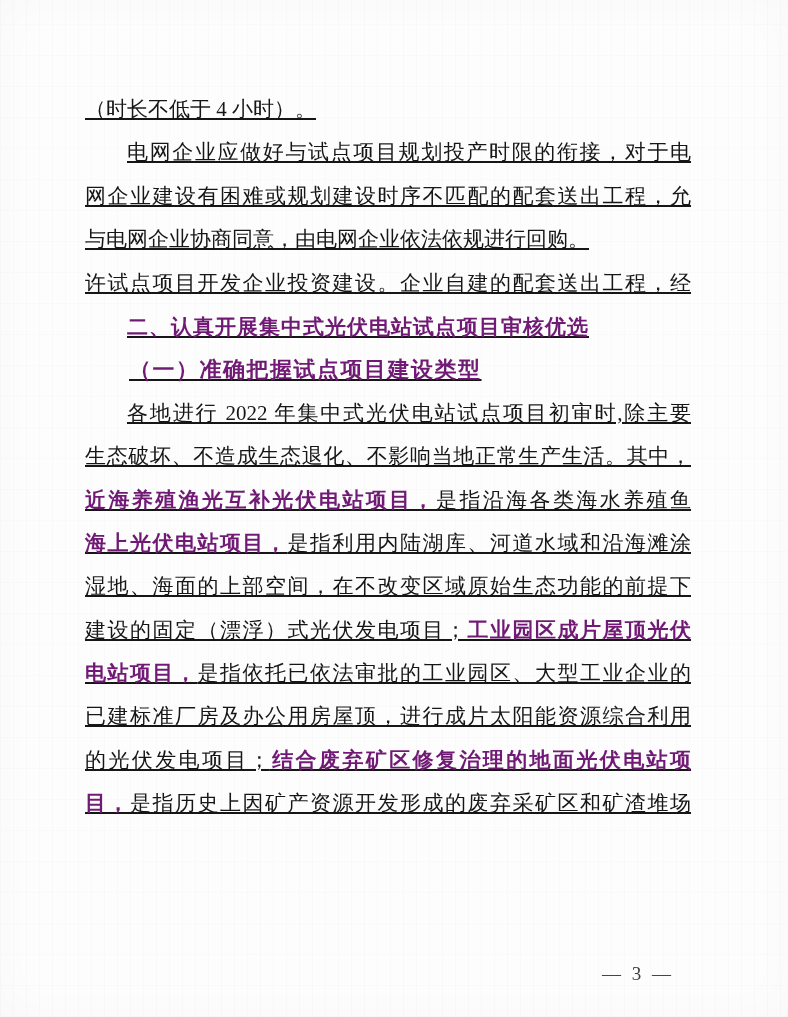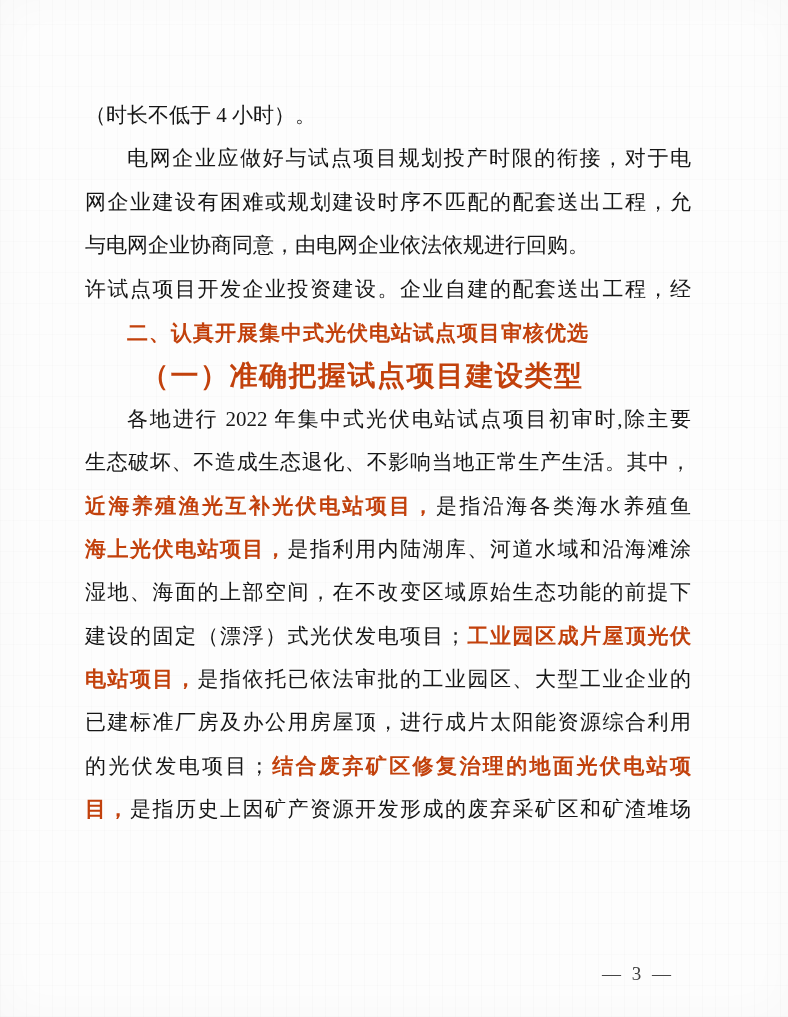--- a/index.html
+++ b/index.html
@@ -27,25 +27,26 @@
       repeating-linear-gradient(90deg,
         rgba(0,0,0,0.016) 0px, rgba(0,0,0,0.016) 1px,
         transparent 1px, transparent 13px),
       repeating-linear-gradient(0deg,
         rgba(0,0,0,0.010) 0px, rgba(0,0,0,0.010) 1px,
         transparent 1px, transparent 31px);
   }
   .doc-body {
     position: absolute;
     left: 85px;
-    top: 94px;
+    top: 88px;
     width: 606px;
     color: #161616;
     font-family: "Liberation Serif", serif;
     font-size: 21px;
+    text-decoration: underline;
   }
   .line {
     height: 43.4px;
     line-height: 43.4px;
     text-align: left;
     white-space: normal;
   }
   .line.full {
     text-align: justify;
     text-align-last: justify;
@@ -56,26 +57,26 @@
   }
   .line.h1 {
     font-family: "Liberation Sans", sans-serif;
     font-weight: 700;
     letter-spacing: 1px;
     color: #101010;
   }
   .line.h2 {
     font-family: "Liberation Serif", serif;
     font-weight: 700;
-    font-size: 28px;
+    font-size: 22px;
     letter-spacing: 1.5px;
     color: #0d0d0d;
   }
   .run { font-weight: 400; }
-  .run.bold { font-weight: 700; color: #c2410c; }
+  .run.bold { font-weight: 700; color: #701a75; }
   .page-number {
     position: absolute;
     left: 593px;
     top: 963px;
     width: 90px;
     text-align: center;
     font-family: "Liberation Serif", serif;
     font-size: 19px;
     letter-spacing: 3px;
     color: #3d3d3d;

